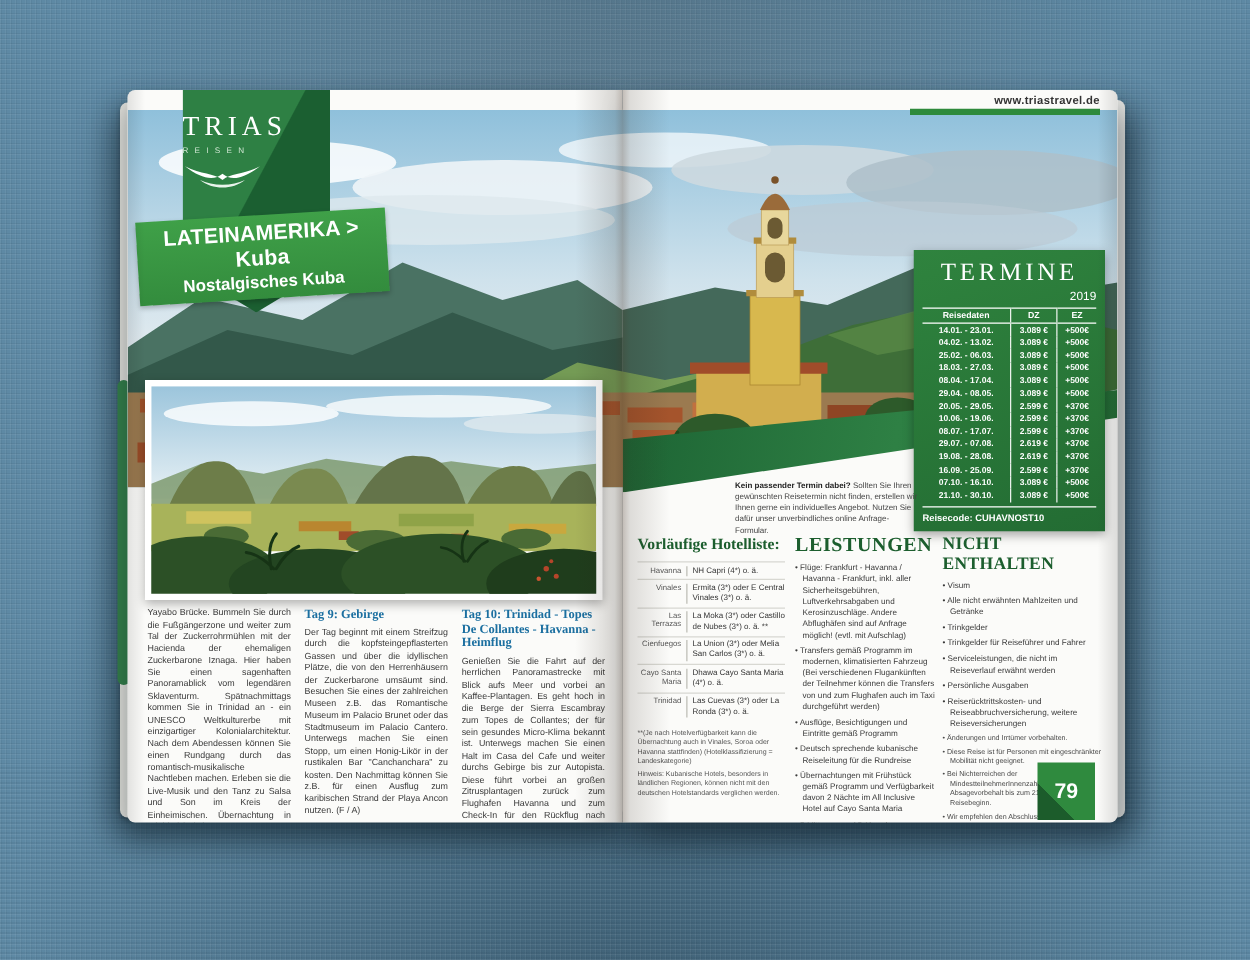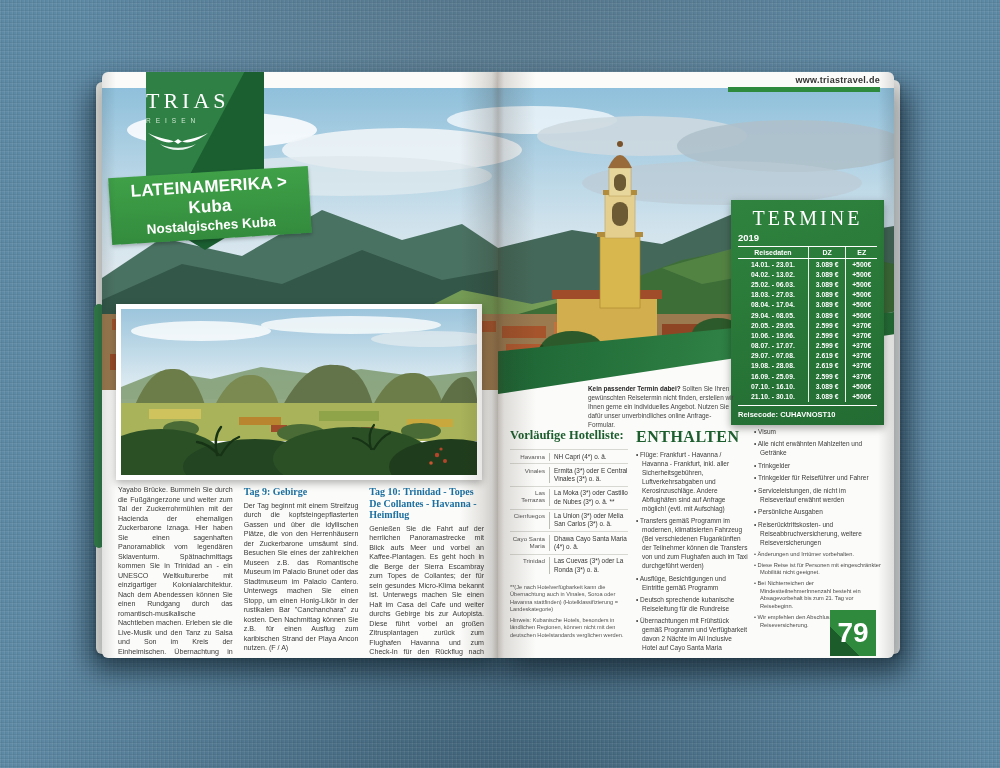--- a/index.html
+++ b/index.html
@@ -65,21 +65,21 @@
   .topbar{ position:absolute; right:14px; top:3px; z-index:6; text-align:right; }
   .topbar .url{ font-size:9px; font-weight:bold; color:#333; letter-spacing:.3px; }
   .topbar .bar{ width:152px; height:5px; background:#2e8a3c; margin-top:2px; }
 
   
   .termine{ position:absolute; left:233px; top:128px; width:153px; z-index:3;
     background:linear-gradient(160deg,#2f833e,#236c33); color:#fff; padding:7px 7px 6px;
     box-shadow:0 3px 8px rgba(0,0,0,.35); }
   .termine .t-title{ font-family:"Liberation Serif","DejaVu Serif",serif; font-size:20px;
     letter-spacing:3px; text-align:center; }
-  .termine .t-year{ font-size:9.5px; font-weight:bold; text-align:left; margin:2px 0 3px; }
+  .termine .t-year{ font-size:9.5px; font-weight:normal; text-align:right; margin:2px 0 3px; }
   .termine table{ width:100%; border-collapse:collapse; }
   .termine th{ font-size:7px; border-top:1px solid #fff; border-bottom:1px solid #fff; padding:2px 0; }
   .termine td{ font-size:6.8px; font-weight:bold; text-align:center; padding:1.6px 0; }
   .termine th:nth-child(2), .termine td:nth-child(2),
   .termine th:nth-child(3), .termine td:nth-child(3){ border-left:1px solid rgba(255,255,255,.9); }
   .termine .reisecode{ border-top:1px solid #fff; margin-top:3px; padding-top:4px;
     font-size:7.5px; font-weight:bold; text-align:left; }
 
   
   .nodate{ position:absolute; left:90px; top:312px; width:150px; z-index:3;
@@ -113,21 +113,21 @@
   .foot + .foot{ margin-top:3px; }
   ul.bullets{ list-style:none; }
   ul.bullets li{ font-size:6.5px; line-height:1.38; color:#3a3a3a; padding-left:6px;
     text-indent:-6px; margin-bottom:3.5px; }
   ul.bullets li::before{ content:"• "; }
   ul.small-notes li{ font-size:5.7px; margin-bottom:2.5px; color:#4a4a4a; }
 
   
   .pagenum{ position:absolute; right:18px; bottom:2px; width:46px; height:46px; z-index:6;
     background:linear-gradient(45deg,#1c5c2b 32%,#2f8a3e 32.5%);
-    color:#fff; font-size:28px; font-weight:bold; text-align:center; line-height:46px; }
+    color:#fff; font-size:17px; font-weight:bold; text-align:center; line-height:46px; }
 
   
   .photo-inset{ position:absolute; left:14px; top:232px; width:366px; height:176px; z-index:3;
     background:#fff; padding:5px; box-shadow:0 3px 8px rgba(0,0,0,.3); }
   .photo-inset svg{ display:block; }
 </style>
 </head>
 <body>
 
 <div class="spread">
@@ -281,33 +281,34 @@
         </div>
         <div class="hotel-row">
           <div class="hotel-place">Trinidad</div>
           <div class="hotel-name">Las Cuevas (3*) oder La Ronda (3*) o. ä.</div>
         </div>
         <p class="foot">**(Je nach Hotelverfügbarkeit kann die Übernachtung auch in Vinales, Soroa oder Havanna stattfinden) (Hotelklassifizierung = Landeskategorie)</p>
         <p class="foot">Hinweis: Kubanische Hotels, besonders in ländlichen Regionen, können nicht mit den deutschen Hotelstandards verglichen werden.</p>
       </div>
 
       <div class="leist">
-        <div class="green-head">ENTHALTEN</div>
+        <div class="green-head">LEISTUNGEN</div>
         <ul class="bullets">
           <li>Flüge: Frankfurt - Havanna / Havanna - Frankfurt, inkl. aller Sicherheitsgebühren, Luftverkehrsabgaben und Kerosinzuschläge. Andere Abflughäfen sind auf Anfrage möglich! (evtl. mit Aufschlag)</li>
           <li>Transfers gemäß Programm im modernen, klimatisierten Fahrzeug (Bei verschiedenen Flugankünften der Teilnehmer können die Transfers von und zum Flughafen auch im Taxi durchgeführt werden)</li>
           <li>Ausflüge, Besichtigungen und Eintritte gemäß Programm</li>
           <li>Deutsch sprechende kubanische Reiseleitung für die Rundreise</li>
           <li>Übernachtungen mit Frühstück gemäß Programm und Verfügbarkeit davon 2 Nächte im All Inclusive Hotel auf Cayo Santa Maria</li>
           <li>5 Mittagessen / 5 Abendessen</li>
 
         </ul>
       </div>
 
       <div class="nicht">
+        <div class="green-head">NICHT ENTHALTEN</div>
         <ul class="bullets">
           <li>Visum</li>
           <li>Alle nicht erwähnten Mahlzeiten und Getränke</li>
           <li>Trinkgelder</li>
           <li>Trinkgelder für Reiseführer und Fahrer</li>
           <li>Serviceleistungen, die nicht im Reiseverlauf erwähnt werden</li>
           <li>Persönliche Ausgaben</li>
           <li>Reiserücktrittskosten- und Reiseabbruchversicherung, weitere Reiseversicherungen</li>
         </ul>
         <ul class="bullets small-notes">

